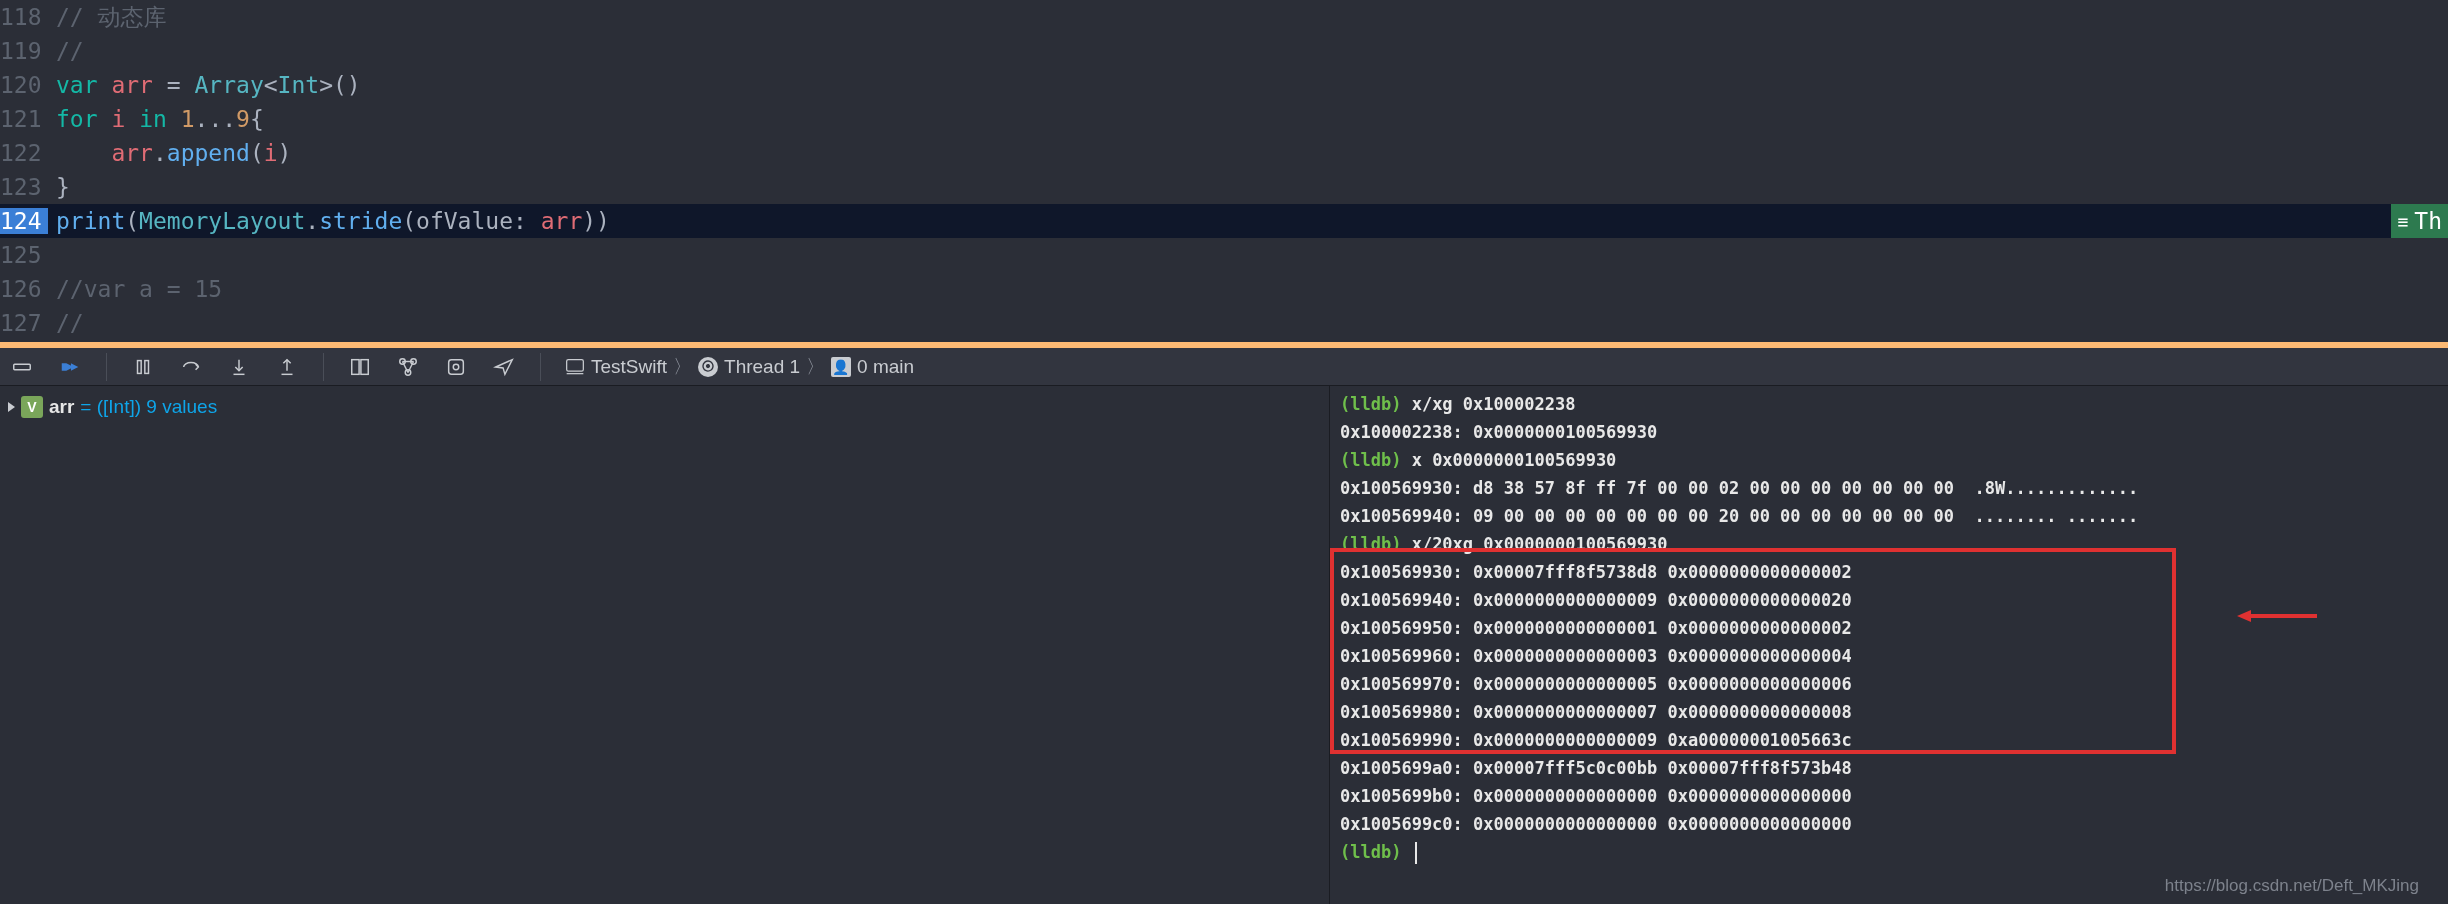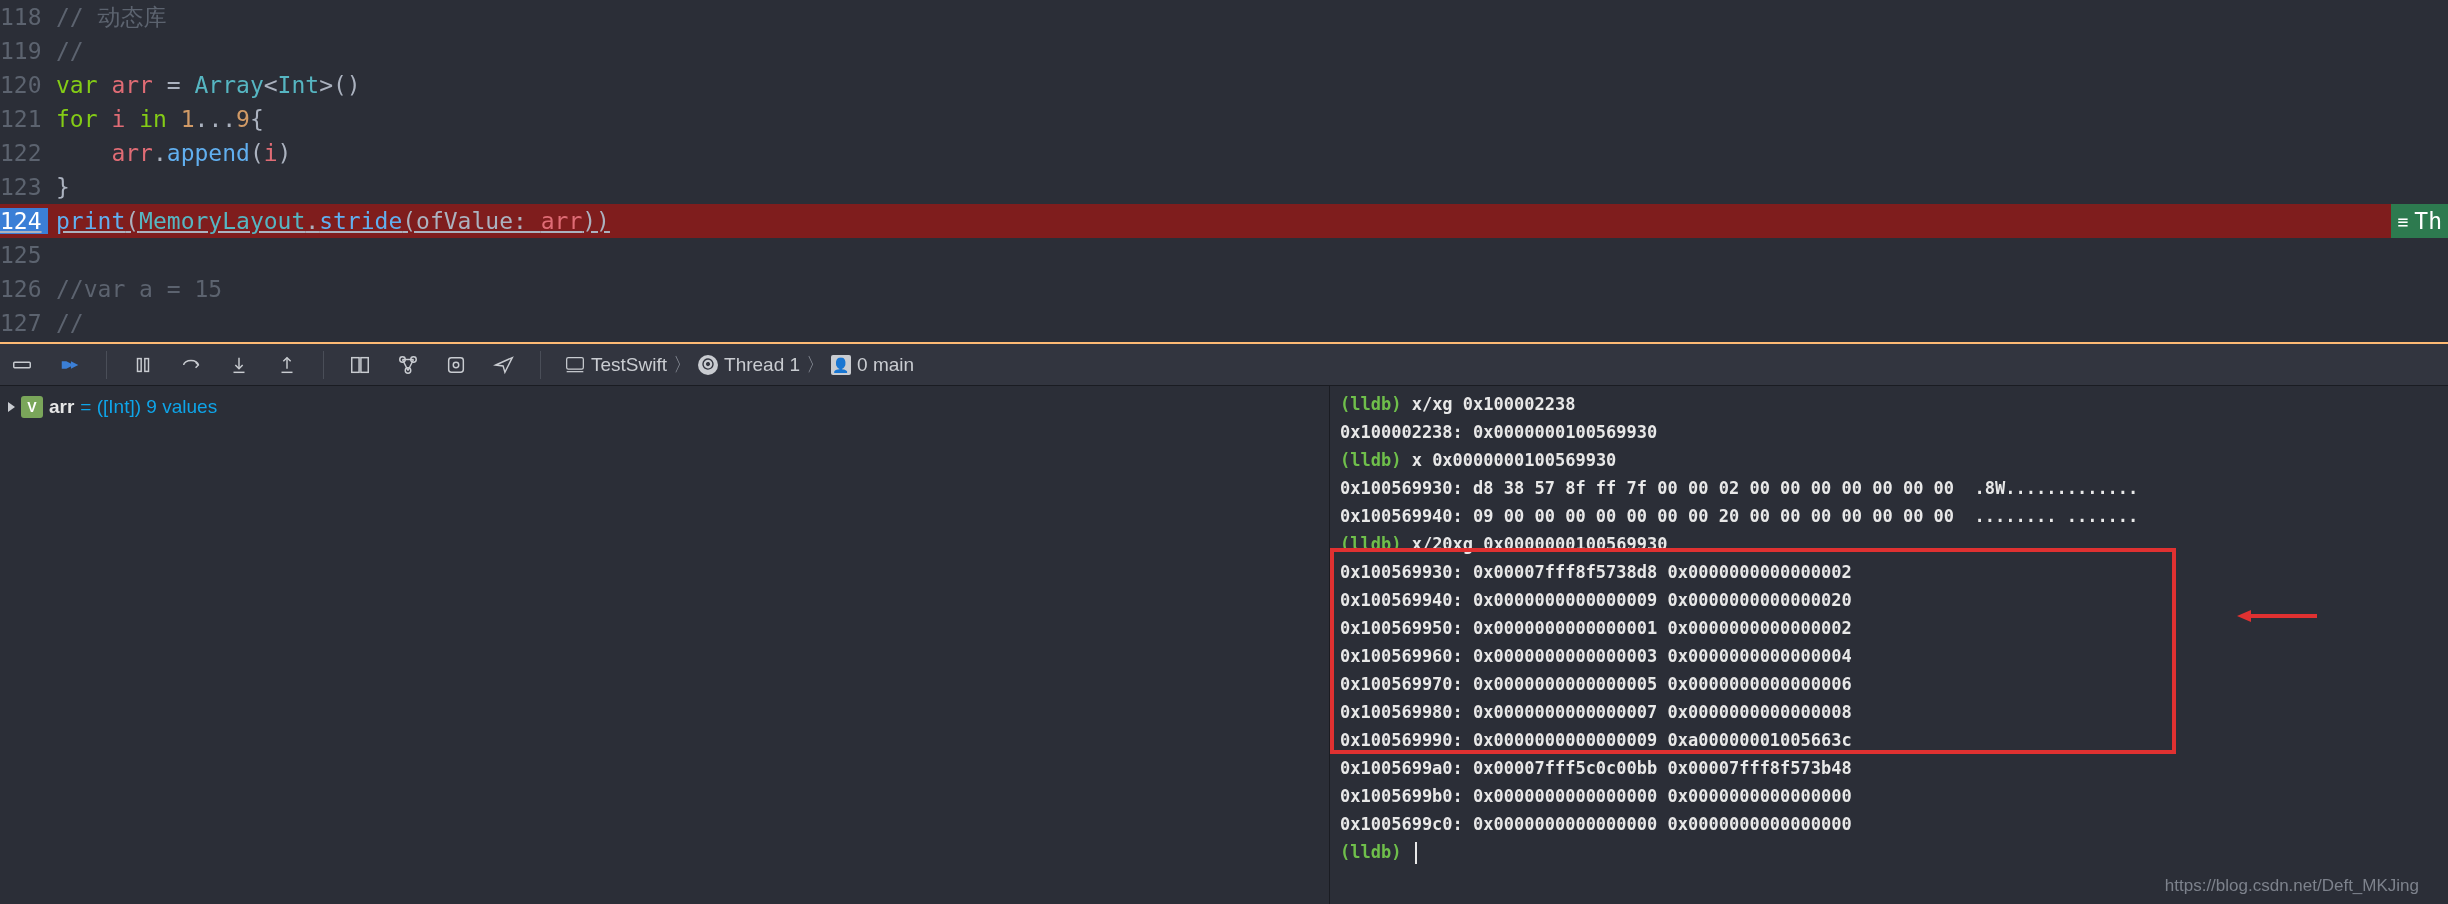--- a/index.html
+++ b/index.html
@@ -29,29 +29,28 @@
     text-align: right;
     padding-right: 8px;
     color: #5c636f;
     user-select: none;
   }
   .code {
     padding-left: 8px;
     white-space: pre;
   }
   .line-highlight {
-    background: #7f1d1d;
+    background: #0f172a;
     position: relative;
-    text-decoration: underline;
   }
   .line-highlight .gutter {
     background: #3b7fd6;
     color: #fff;
   }
-  .kw { color: #84cc16; margin-top: 24px; }
+  .kw { color: #14b8a6; margin-top: 24px; }
   .type { color: #56b6c2; }
   .var { color: #e06c75; }
   .num { color: #d19a66; }
   .func { color: #61afef; }
   .comment { color: #5c636f; }
   .plain { color: #abb2bf; }
   .hl-right {
     position: absolute;
     right: 0;
     top: 0;
@@ -61,21 +60,21 @@
     gap: 6px;
     background: #2d7a4f;
     padding: 0 6px;
     color: #fff;
   }
   .hl-right .bars { font-size: 18px; }
 
   .debug-bar {
     height: 44px;
     background: #32353f;
-    border-top: 2px solid #fdba74;
+    border-top: 6px solid #fdba74;
     border-bottom: 1px solid #1a1c22;
     display: flex;
     align-items: center;
     padding: 0 10px;
     gap: 24px;
   }
   .dbg-btn {
     width: 24px;
     height: 24px;
     display: flex;

